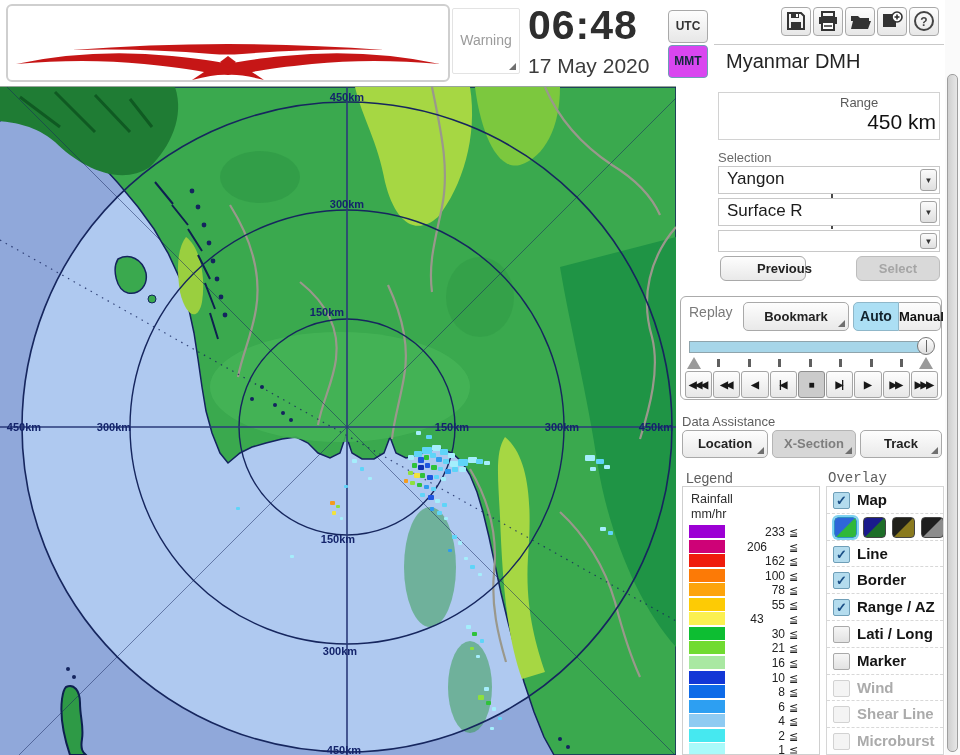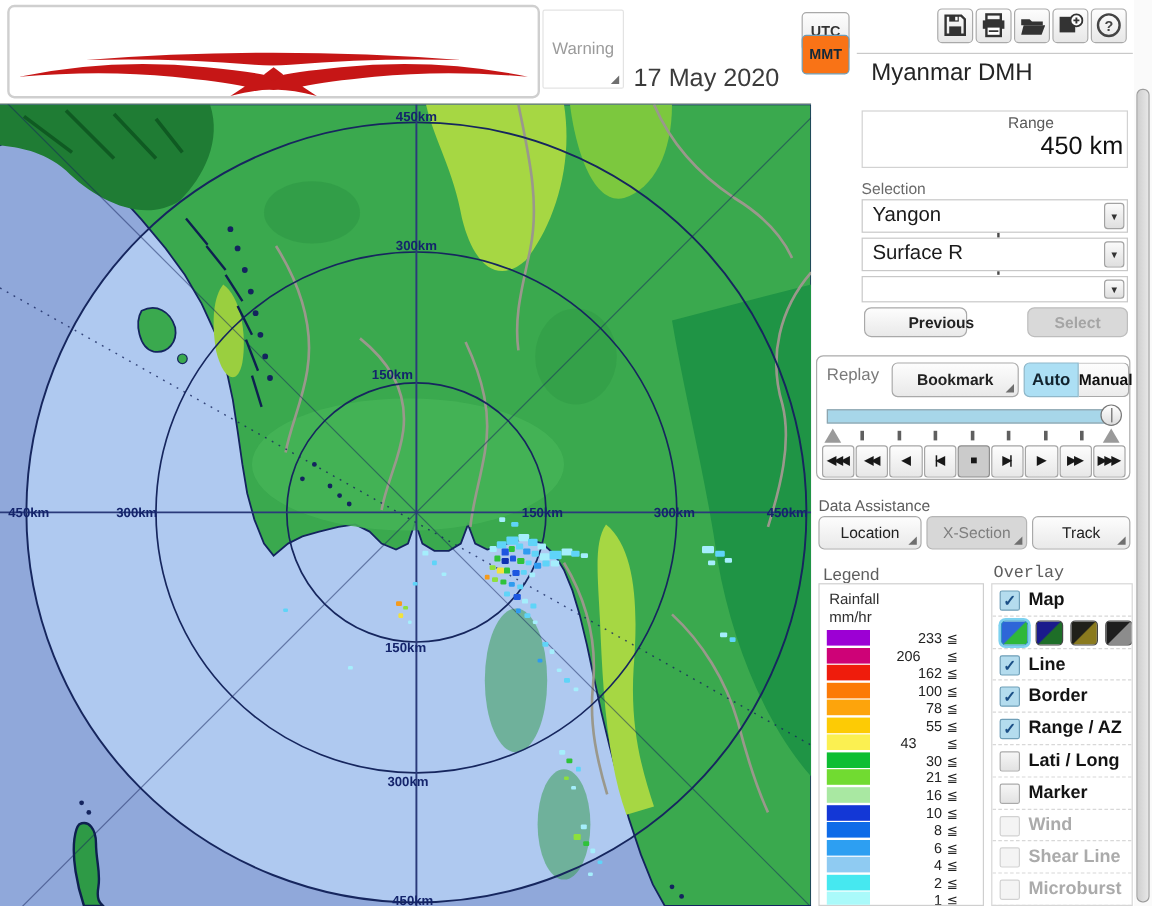--- a/index.html
+++ b/index.html
@@ -22,21 +22,21 @@
                  border:1px solid #E3E3E3; border-radius:2px; color:#9B9B9B; font-size:14px;
                  line-height:62px; text-align:center; }
   .corner-tri { position:absolute; right:3px; bottom:3px; width:0; height:0;
                 border-left:7px solid transparent; border-bottom:7px solid #6F6F6F; }
   #clock-time { position:absolute; left:528px; top:2px; width:150px; font-size:41px; font-weight:bold; color:#2E2E2E; letter-spacing:1px;}
   #clock-date { position:absolute; left:528px; top:54px; width:160px; font-size:21px; color:#3C3C3C; }
   .tzbtn { position:absolute; left:668px; width:40px; height:33px; font-size:12px; font-weight:bold;
            line-height:31px; text-align:center; border:1px solid #A9A9A9; border-radius:4px;
            background:linear-gradient(#FDFDFD,#E7E7E7); color:#333; }
   #tz-utc { top:10px; }
-  #tz-mmt { top:29px; background:#f97316; border-color:#6E9DB7; color:#12283A; }
+  #tz-mmt { top:45px; background:#d946ef; border-color:#6E9DB7; color:#12283A; }
   .toolbtn { position:absolute; top:7px; width:30px; height:29px; background:linear-gradient(#FDFDFD,#E7E7E7);
              border:1px solid #A9A9A9; border-radius:4px; padding:2px 3px; }
   #hdr-divider { position:absolute; left:714px; top:44px; width:230px; height:1px; background:#C9C9C9; }
   #station-title { position:absolute; left:726px; top:50px; font-size:20px; color:#242424; }
   #collapse-arrow { position:absolute; left:946px; top:47px; width:0; height:0;
                     border-top:6px solid transparent; border-bottom:6px solid transparent;
                     border-right:8px solid #5A5A5A; }
 
   
   #map { position:absolute; left:0; top:86px; width:676px; height:669px; border-top:1px solid #97A59B; }
@@ -81,21 +81,21 @@
   .endtri { position:absolute; top:60px; width:0; height:0; border-left:7px solid transparent;
             border-right:7px solid transparent; border-bottom:12px solid #9A9A9A; }
   .tick { position:absolute; top:62px; width:3px; height:8px; background:#5F5F5F; }
   #playback { position:absolute; left:4px; top:74px; width:254px; height:27px; display:flex; }
   .pb { flex:1; border:1px solid #A5A5A5; border-radius:3px; margin-right:1px;
         background:linear-gradient(#FDFDFD,#E7E7E7); font-size:10px; font-weight:bold; color:#171717;
         text-align:center; line-height:25px; letter-spacing:-2px; padding-right:2px; overflow:hidden; white-space:nowrap;}
   .pb.pressed { background:#CBCBCB; border-color:#8E8E8E; }
 
   #assist-label { position:absolute; left:682px; top:414px; font-size:13px; color:#5E5E5E; }
-  .da-btn { position:absolute; top:430px; height:28px; font-size:13px; font-weight:normal; line-height:26px; border-radius:5px; }
+  .da-btn { position:absolute; top:430px; height:28px; font-size:13px; font-weight:bold; line-height:26px; border-radius:5px; }
   .da-btn.disabled { background:#D7D7D7; color:#7E7E7E; border-color:#B5B5B5; }
 
   #legend-label { position:absolute; left:686px; top:470px; font-size:14px; color:#5E5E5E; }
   #overlay-label { position:absolute; left:828px; top:470px; font-size:14px; color:#5E5E5E;font-family:Liberation Mono, monospace; }
   #legend-panel { position:absolute; left:682px; top:486px; width:138px; height:269px; background:#fff; border:1px solid #CFCFCF; overflow:hidden; }
   #legend-l1 { position:absolute; left:8px; top:5px;  font-size:12.5px; color:#2E2E2E; }
   #legend-l2 { position:absolute; left:8px; top:20px; font-size:12.5px; color:#2E2E2E; }
   .lg-swatch { position:absolute; left:6px; width:36px; height:13px; }
   .lg-val { position:absolute; left:46px; width:56px; text-align:right; font-size:12px; color:#222; }
   .lg-suf { position:absolute; left:106px; font-size:11px; color:#222; }
@@ -127,20 +127,21 @@
       <path d="M4,22 Q80,6 160,14 Q200,18 216,22 Q232,18 272,14 Q352,6 428,22 Q360,16 300,22 Q260,26 240,30 L252,38 Q228,32 216,33 Q204,32 180,38 L192,30 Q172,26 132,22 Q72,16 4,22 Z" fill="#C61616"></path>
       <path d="M208,20 L216,14 L224,20 L216,26 Z" fill="#C61616"></path>
     </svg>
   </div>
 
   <div id="warning-btn" class="abs">
     <span>Warning</span>
     <span class="corner-tri"></span>
   </div>
 
+  <div id="clock-time">06:48</div>
   <div id="clock-date">17 May 2020</div>
 
   <div id="tz-utc" class="tzbtn">UTC</div>
   <div id="tz-mmt" class="tzbtn">MMT</div>
 
   <div id="toolbar">
       <div class="toolbtn" style="left: 781px;"><span><svg width="22" height="22" viewBox="0 0 22 22">
             <path d="M3,3 h13 l3,3 v13 h-16 z" fill="none" stroke="#333" stroke-width="2"></path>
             <rect x="6" y="3" width="8" height="5" fill="#333"></rect>
             <rect x="11" y="4" width="2" height="3" fill="#fff"></rect>

